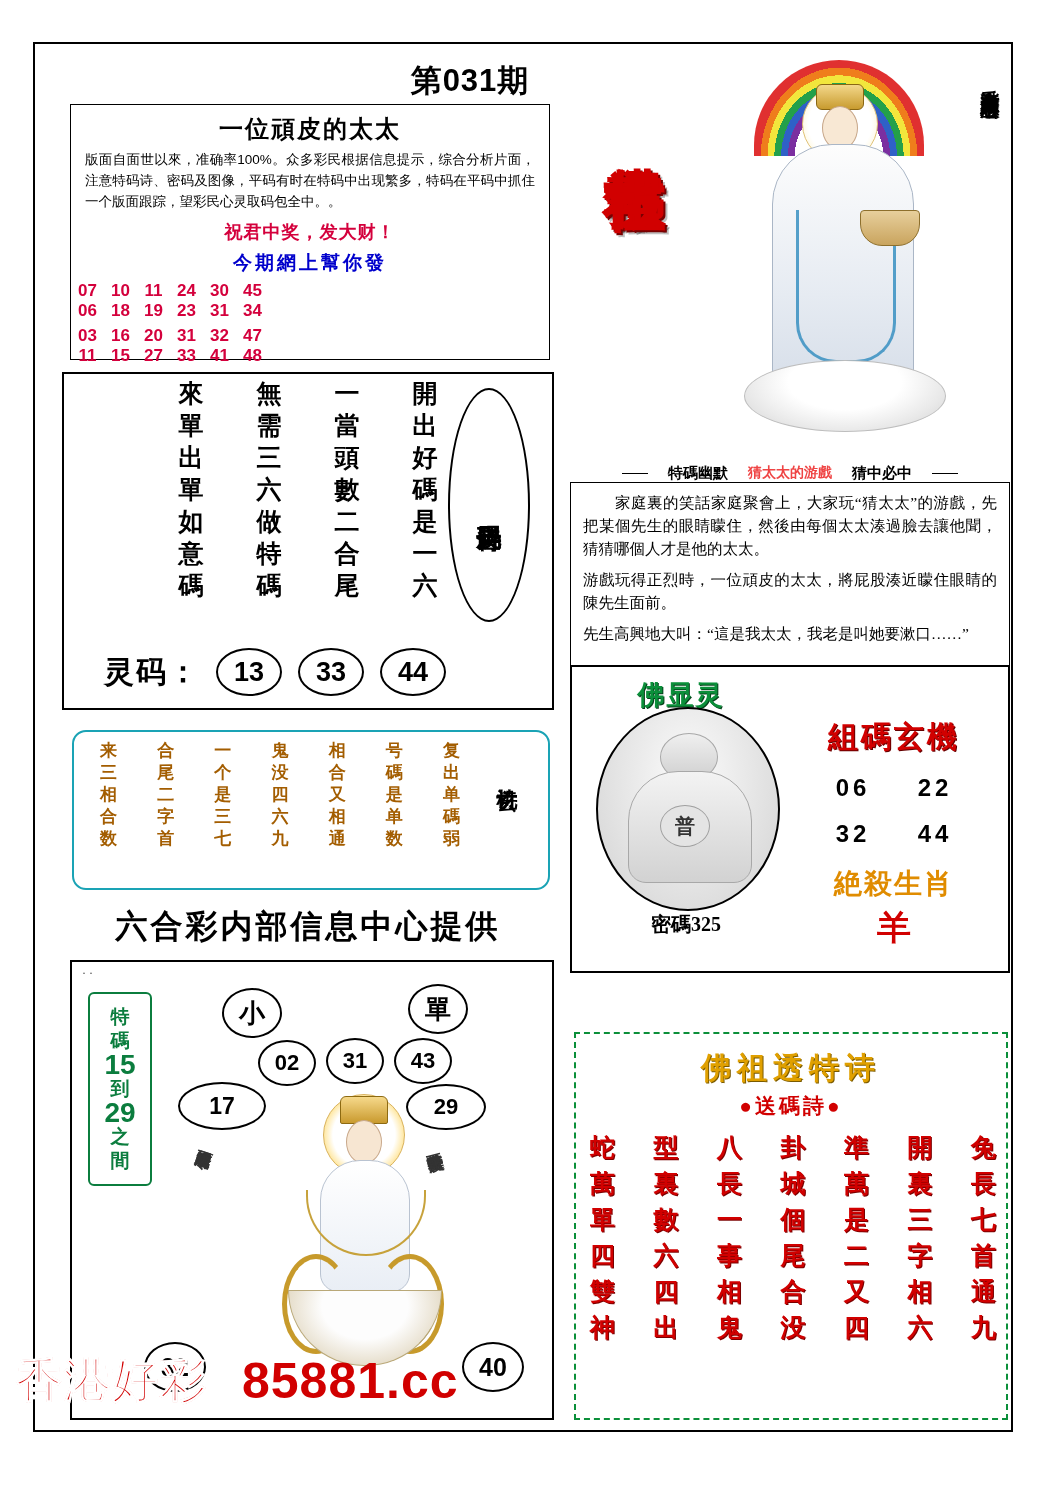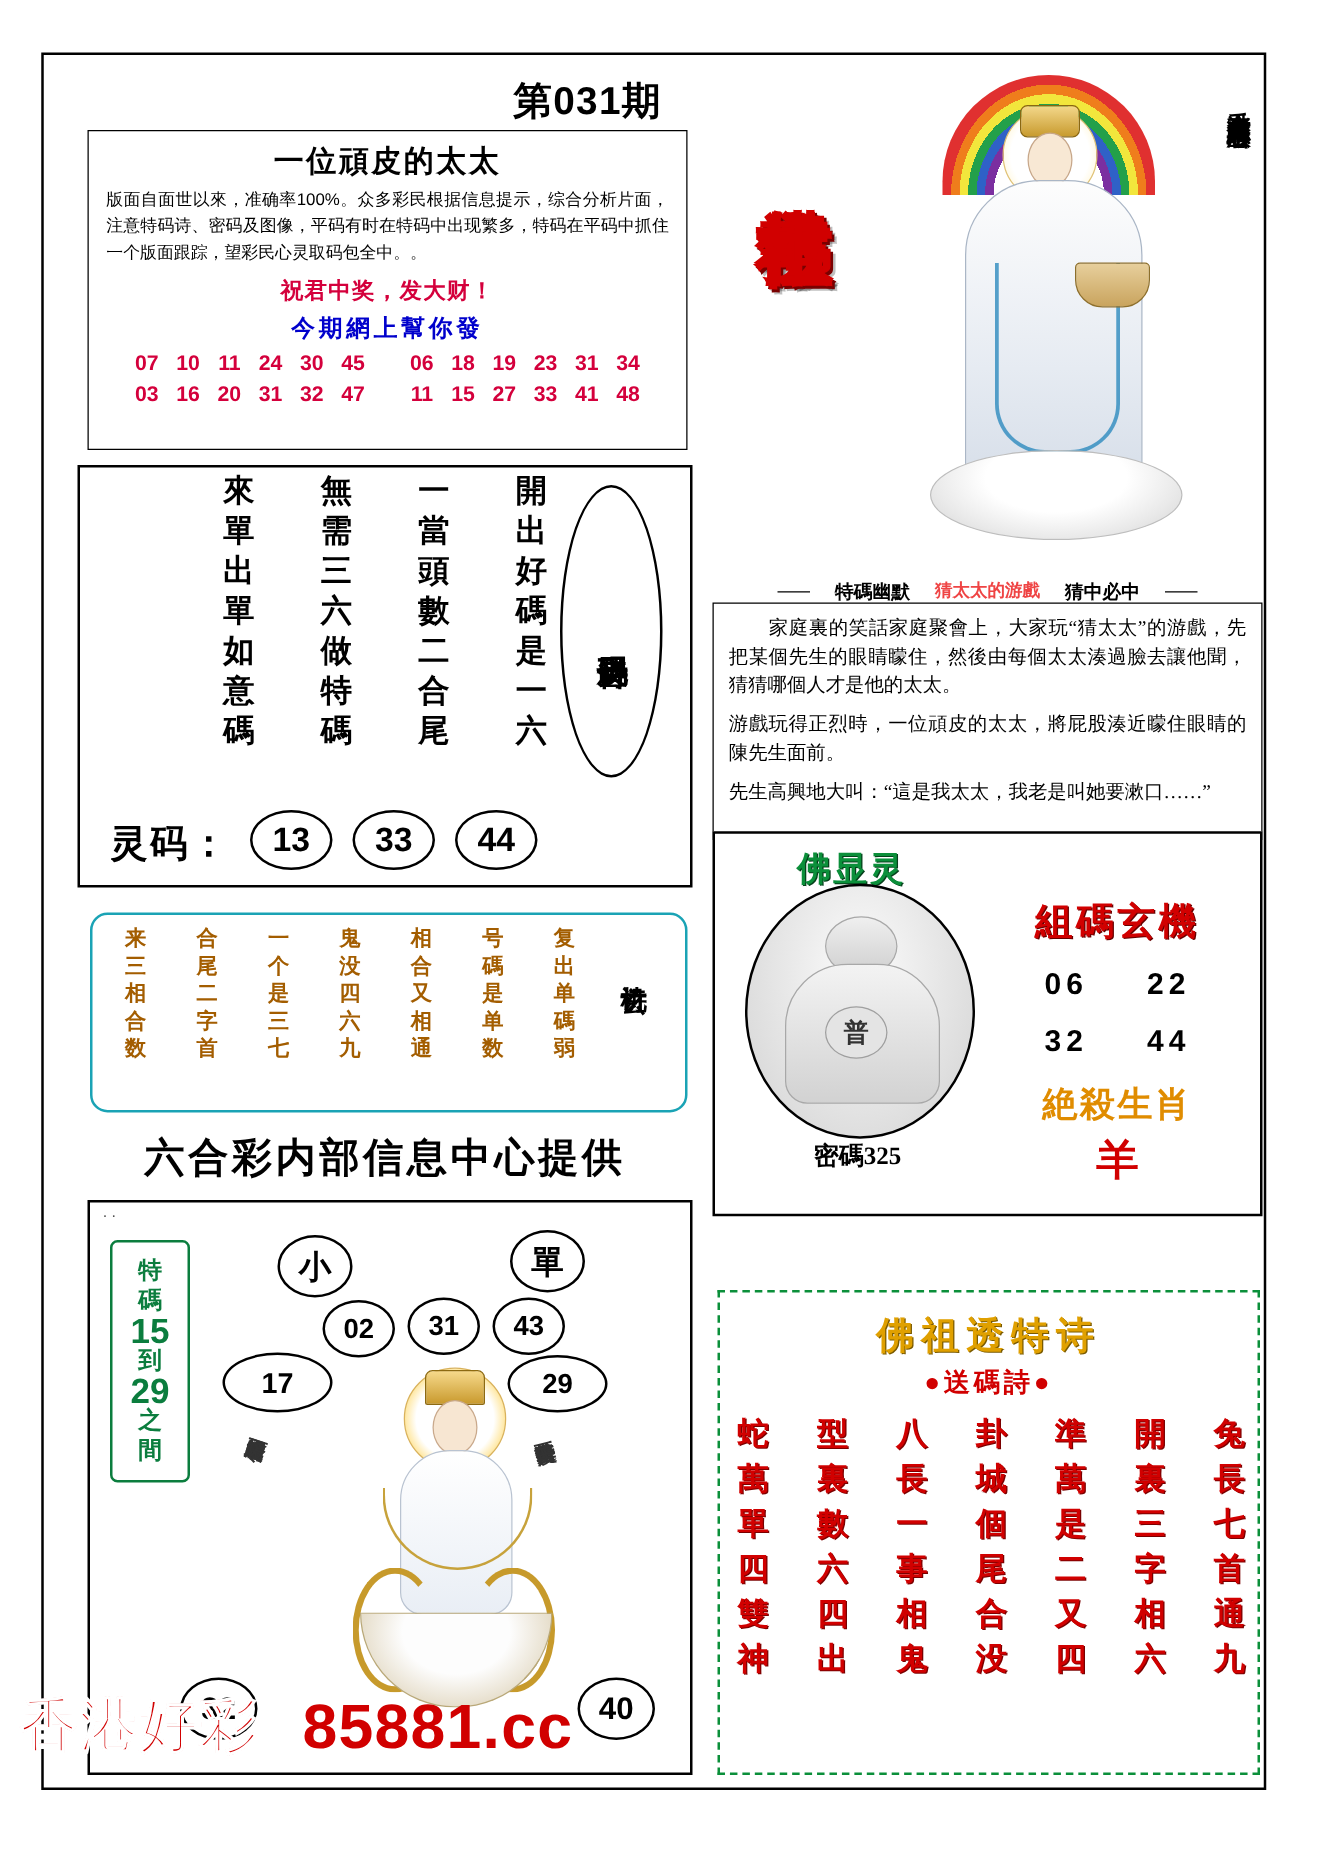--- a/index.html
+++ b/index.html
@@ -47,21 +47,21 @@
     margin-top:8px;text-align:center;color:#d4003c;font-size:18px;font-weight:bold;
     letter-spacing:1px;
   }
   .notice .help{
     margin-top:6px;text-align:center;color:#0000cc;font-size:19px;font-weight:bold;
     letter-spacing:3px;
   }
   .numrow{
     display:flex;justify-content:center;gap:0;margin-top:5px;
     font-family:"Liberation Sans", sans-serif;
-    font-size:17px;font-weight:bold;color:#d4003c;
+    font-size:17px;font-weight:bold;color:#d4003c;flex-direction:column;
   }
   .numrow .grp{display:flex;}
   .numrow span{width:33px;text-align:center;}
   .numrow .gap{width:22px;}
 
   
   .poem-box{
     left:62px;top:372px;width:492px;height:338px;
     border:2px solid #000;background:#fff;
   }
@@ -73,21 +73,21 @@
     width:78px;display:flex;flex-direction:column;align-items:center;
     font-size:25px;line-height:32px;font-weight:bold;color:#000;
   }
   .ellipse-title{
     position:absolute;right:22px;top:14px;width:78px;height:230px;
     border:2px solid #000;border-radius:50%/50%;
     display:flex;flex-direction:column;align-items:center;justify-content:center;
     font-size:25px;line-height:31px;font-weight:bold;
   }
   .lingma{
-    position:absolute;left:24px;bottom:12px;display:flex;align-items:flex-end;
+    position:absolute;left:40px;bottom:12px;display:flex;align-items:center;
   }
   .lingma .lbl{font-size:30px;font-weight:bold;letter-spacing:2px;}
   .lingma .bub{
     width:62px;height:44px;border:2px solid #000;border-radius:50%;
     margin-left:16px;display:flex;align-items:center;justify-content:center;
     font-size:27px;font-weight:bold;font-family:"Liberation Sans", sans-serif;
   }
 
   
   .xuanji{

